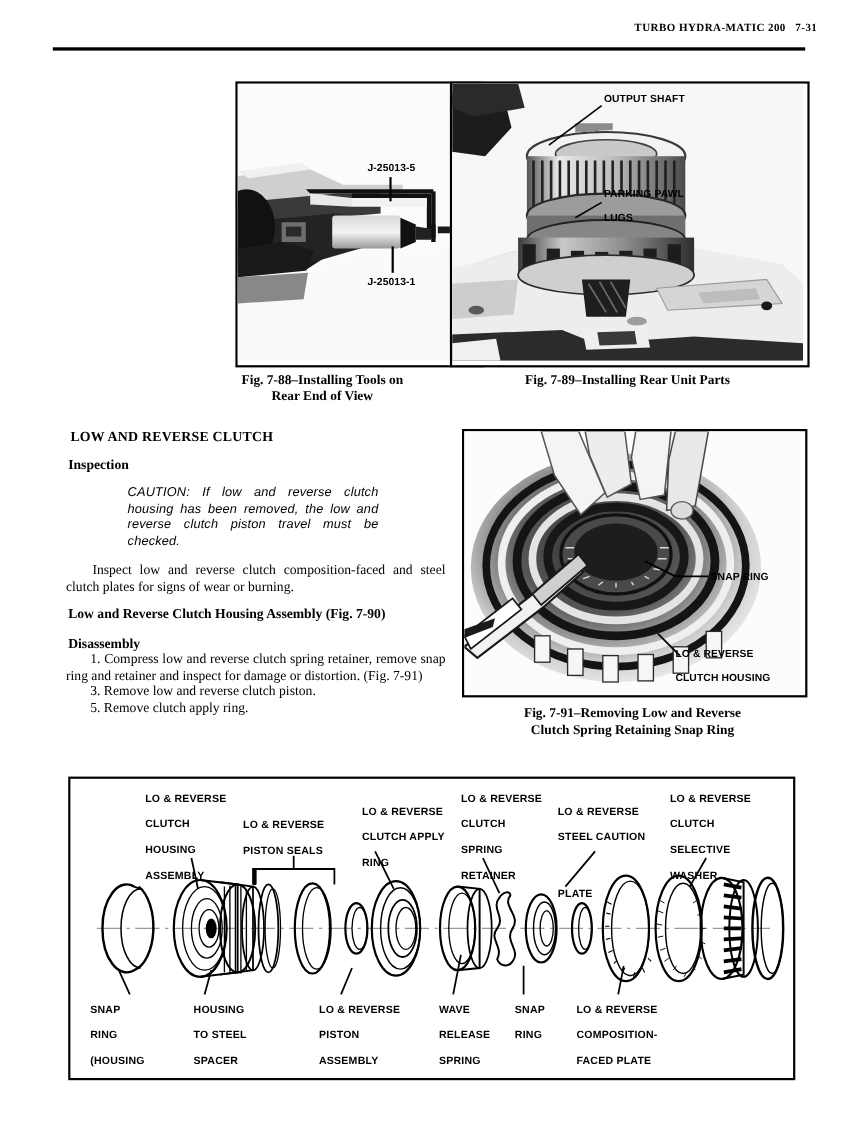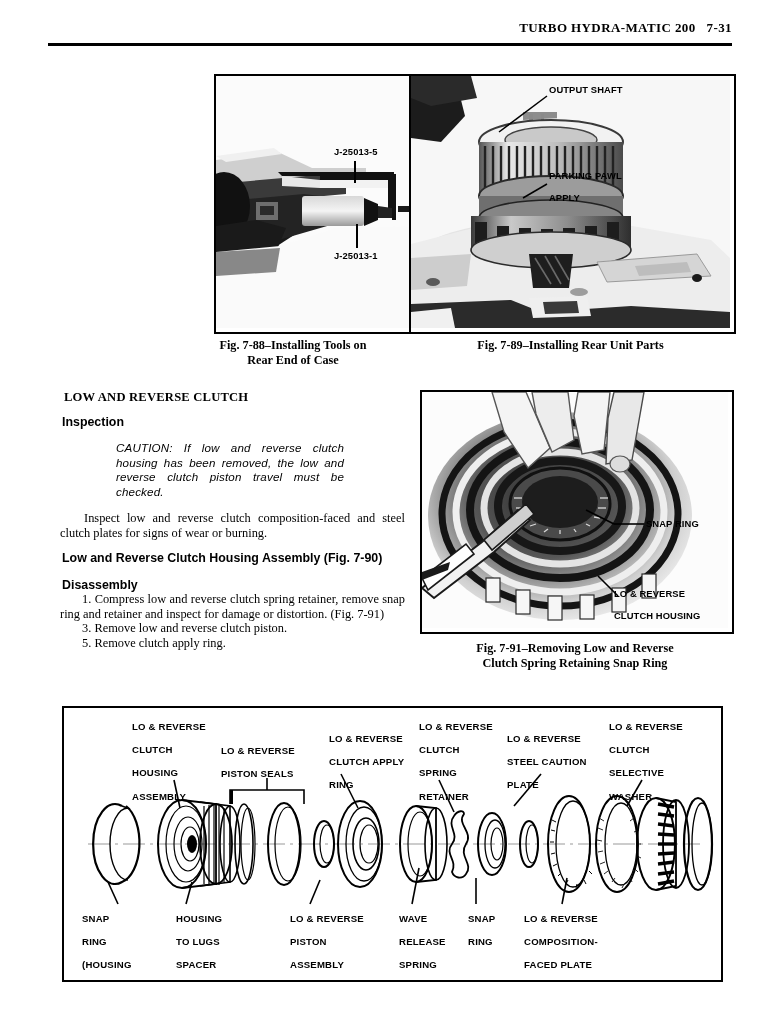--- a/index.html
+++ b/index.html
@@ -5,23 +5,23 @@
   html,body{margin:0;padding:0;background:#fff;}
   body{
     width:780px;height:1024px;position:relative;overflow:hidden;
     font-family:"Liberation Serif", serif;color:#000;
     -webkit-font-smoothing:antialiased;
   }
   .page{position:absolute;inset:0;}
 
   
   .hdr-title{
-    position:absolute;right:48px;top:20px;
+    position:absolute;right:37px;top:20px;
     font-family:"Liberation Serif", serif;
-    font-weight:bold;font-size:13px;letter-spacing:.4px;
+    font-weight:bold;font-size:10px;letter-spacing:.4px;
     white-space:pre;
     text-align:right;
   }
   .hdr-rule{
     position:absolute;left:48px;right:48px;top:43px;
     height:3px;background:#000;
   }
 
   
   .photo{
@@ -51,21 +51,21 @@
   .pline{position:absolute;background:#000;}
 
   
   .sec-head{
     position:absolute;left:64px;
     font-family:"Liberation Serif", serif;
     font-weight:bold;font-size:12.6px;letter-spacing:.2px;
   }
   .sub-head{
     position:absolute;left:62px;
-    font-family:Liberation Sans, sans-serif;
+    font-family:Liberation Serif, serif;
     font-weight:bold;font-size:12.4px;
   }
   .caution{
     position:absolute;left:116px;top:441px;width:228px;
     font-family:"Liberation Sans", sans-serif;
     font-style:italic;font-size:11.6px;line-height:14.6px;
     text-align:justify;letter-spacing:.15px;
   }
   .para{
     position:absolute;left:60px;width:345px;
@@ -152,21 +152,21 @@
       <path d="M0 176 L64 172 L60 196 L0 200 Z" fill="#2a2a2a" opacity=".55"></path>
     </svg>
     
     <div class="pline" style="left:138px;top:85px;width:1.6px;height:22px;"></div>
     <div class="plabel" style="left:118px;top:70px;">J-25013-5</div>
     <div class="pline" style="left:140px;top:148px;width:1.6px;height:24px;"></div>
     <div class="plabel" style="left:118px;top:174px;">J-25013-1</div>
   </div>
   <div class="cap cap88">
     <div>Fig. 7-88–Installing Tools on</div>
-    <div>Rear End of Case</div>
+    <div>Rear End of View</div>
   </div>
 
   <div class="photo fig89">
     <svg viewBox="0 0 319 252" width="319" height="252">
       <defs>
         <linearGradient id="sp1" x1="0" y1="0" x2="1" y2="0">
           <stop offset="0" stop-color="#555"></stop>
             <stop offset=".2" stop-color="#e9e9e9"></stop>
           <stop offset=".55" stop-color="#bdbdbd"></stop>
             <stop offset="1" stop-color="#4a4a4a"></stop>
@@ -248,21 +248,21 @@
       <path d="M118 222 L176 220 L180 240 L122 242 Z" fill="#efefef"></path>
       <path d="M132 226 L166 225 L168 237 L134 238 Z" fill="#3a3a3a"></path>
       <path d="M0 236 L40 232 L44 252 L0 252 Z" fill="#f0f0f0"></path>
     </svg>
     <div class="plabel" style="left:138px;top:8px;">OUTPUT SHAFT</div>
     <svg style="position:absolute;left:0;top:0;" width="319" height="252">
       <line x1="136" y1="20" x2="88" y2="56" stroke="#000" stroke-width="1.5"></line>
       <line x1="136" y1="108" x2="112" y2="122" stroke="#000" stroke-width="1.5"></line>
     </svg>
     <div class="plabel" style="left: 138px; top: 94px; white-space: pre-line;"><span style="display: block;">PARKING PAWL</span>
-<span style="display: block;">APPLY</span></div>
+<span style="display: block;">LUGS</span></div>
   </div>
   <div class="cap cap89">
     <div>Fig. 7-89–Installing Rear Unit Parts</div>
   </div>
 
   <div class="sec-head" style="top:390px;">LOW AND REVERSE CLUTCH</div>
   <div class="sub-head" style="top:415px;">Inspection</div>
   <div class="caution">CAUTION: If low and reverse clutch housing has been removed, the low and reverse clutch piston travel must be checked.</div>
   <div class="para" style="top:511px;text-indent:24px;">Inspect low and reverse clutch composition-faced and steel clutch plates for signs of wear or burning.</div>
   <div class="sub-head" style="top:551px;">Low and Reverse Clutch Housing Assembly (Fig. 7-90)</div>
@@ -358,34 +358,34 @@
 <span style="display: block;">CLUTCH APPLY</span>
 <span style="display: block;">RING</span></div>
 
     <div class="exp-label" style="left: 355px; top: 13px; white-space: pre-line;"><span style="display: block;">LO &amp; REVERSE</span>
 <span style="display: block;">CLUTCH</span>
 <span style="display: block;">SPRING</span>
 <span style="display: block;">RETAINER</span></div>
 
     <div class="exp-label" style="left: 443px; top: 25px; white-space: pre-line;"><span style="display: block;">LO &amp; REVERSE</span>
 <span style="display: block;">STEEL CAUTION</span>
-<span style="display: block;">PLATE</span></div>
+<span style="display: block; margin-top: 28px;">PLATE</span></div>
 
     <div class="exp-label" style="left: 545px; top: 13px; white-space: pre-line;"><span style="display: block;">LO &amp; REVERSE</span>
 <span style="display: block;">CLUTCH</span>
 <span style="display: block;">SELECTIVE</span>
 <span style="display: block;">WASHER</span></div>
 
     <div class="exp-label" style="left: 18px; top: 205px; white-space: pre-line;"><span style="display: block;">SNAP</span>
 <span style="display: block;">RING</span>
 <span style="display: block;">(HOUSING</span>
 </div>
 
     <div class="exp-label" style="left: 112px; top: 205px; white-space: pre-line;"><span style="display: block;">HOUSING</span>
-<span style="display: block;">TO LUGS</span>
+<span style="display: block;">TO STEEL</span>
 <span style="display: block;">SPACER</span></div>
 
     <div class="exp-label" style="left: 226px; top: 205px; white-space: pre-line;"><span style="display: block;">LO &amp; REVERSE</span>
 <span style="display: block;">PISTON</span>
 <span style="display: block;">ASSEMBLY</span></div>
 
     <div class="exp-label" style="left: 335px; top: 205px; white-space: pre-line;"><span style="display: block;">WAVE</span>
 <span style="display: block;">RELEASE</span>
 <span style="display: block;">SPRING</span></div>
 

